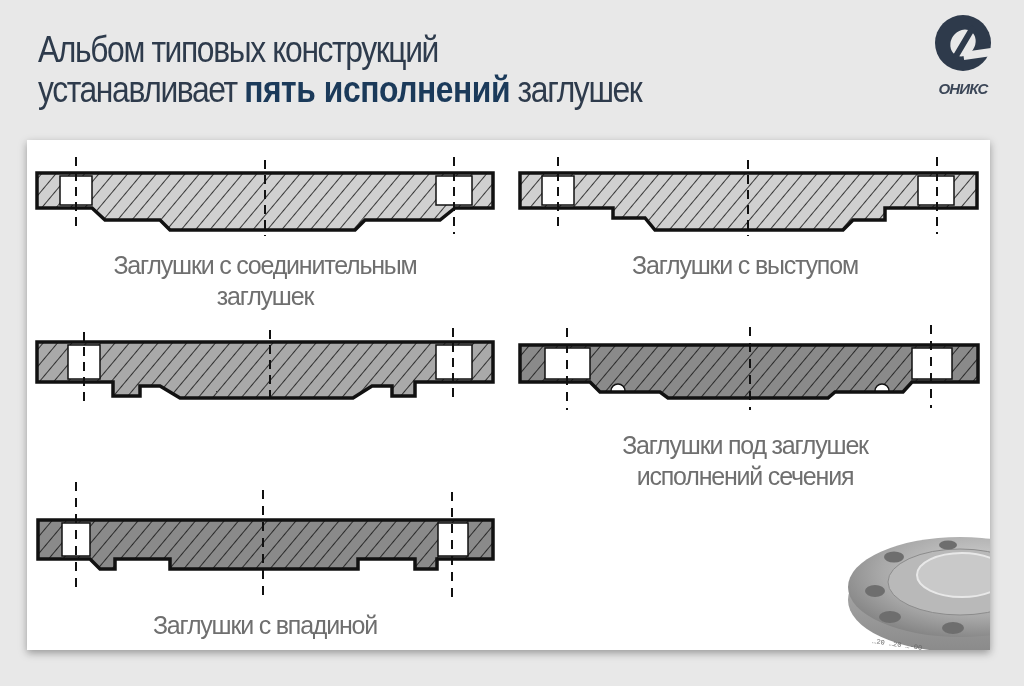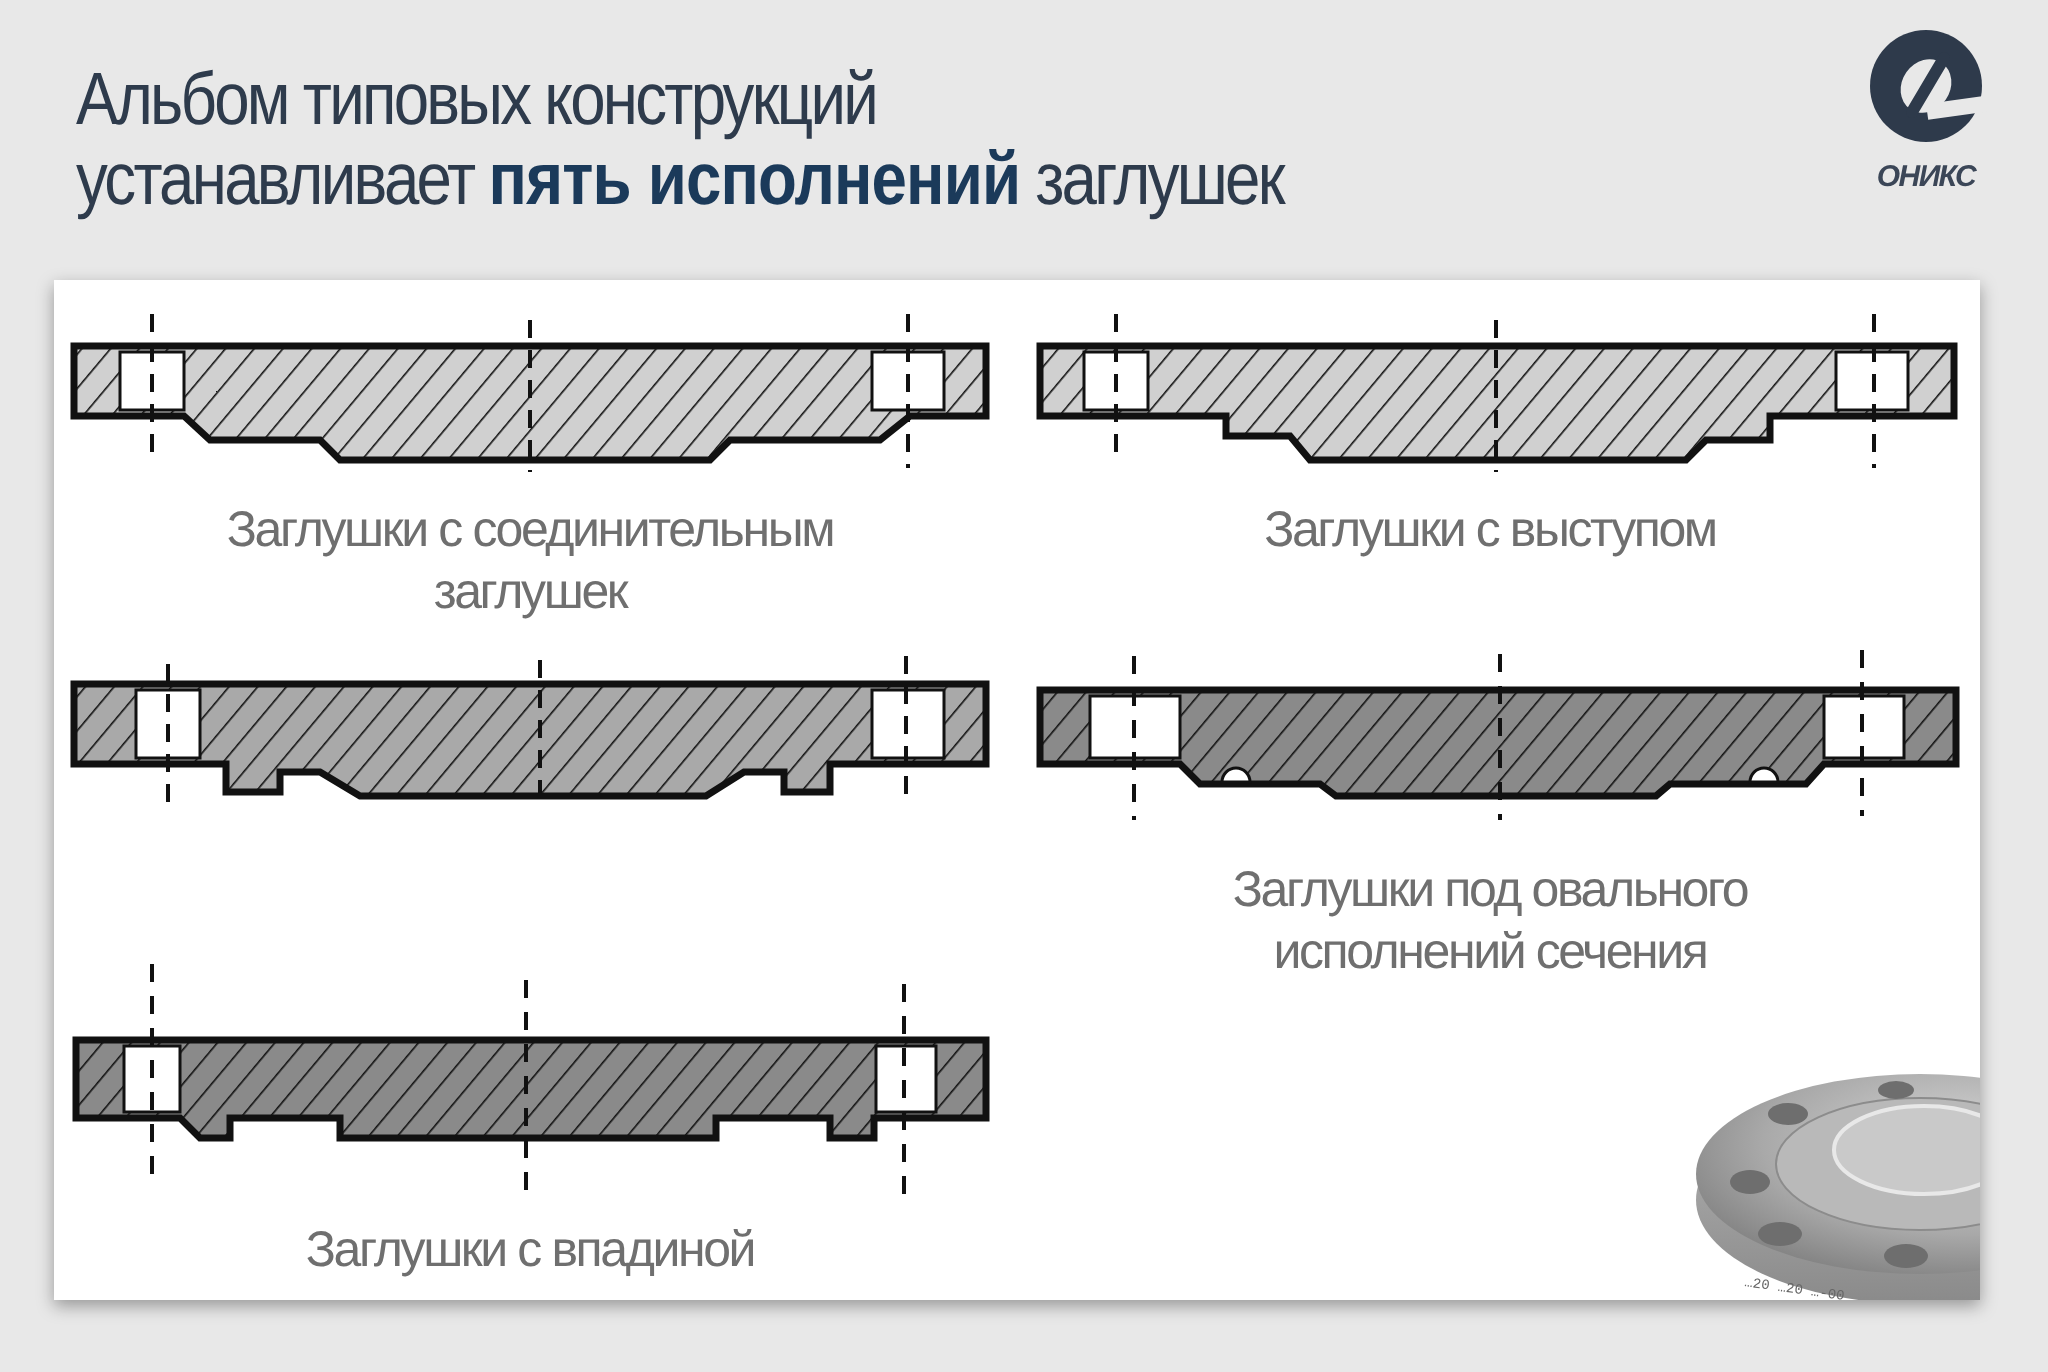--- a/index.html
+++ b/index.html
@@ -131,21 +131,21 @@
   </svg>
 
   <div class="caption" style="left:40px; top:110px; width:396px;">
     <div>Заглушки с соединительным</div>
     <div>заглушек</div>
   </div>
   <div class="caption" style="left:520px; top:110px; width:396px;">
     <div>Заглушки с выступом</div>
   </div>
   <div class="caption" style="left:520px; top:290px; width:396px;">
-    <div>Заглушки под овального</div>
+    <div>Заглушки под заглушек</div>
     <div>исполнений сечения</div>
   </div>
   <div class="caption" style="left:40px; top:470px; width:396px;text-align:center;">
     <div>Заглушки с впадиной</div>
   </div>
 </div>
 
 <div class="photo">
   <svg width="170" height="125" viewBox="0 0 170 125">
     <defs>

